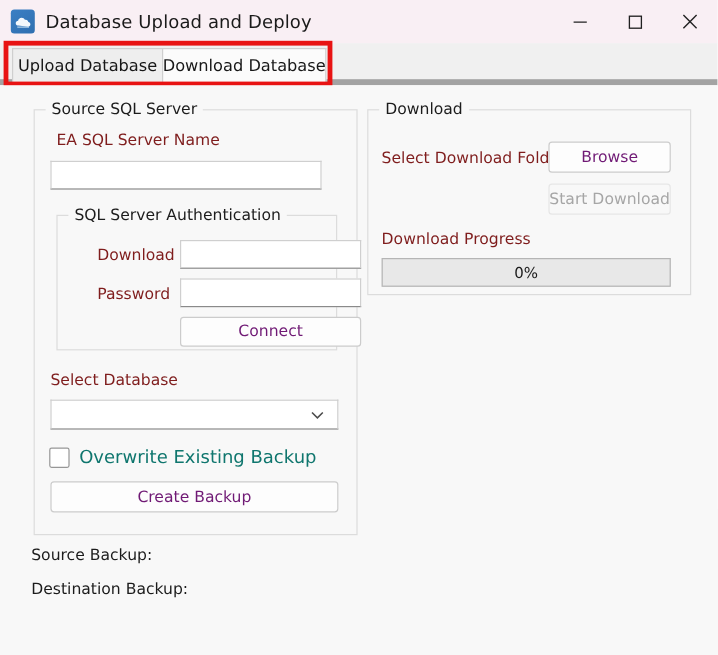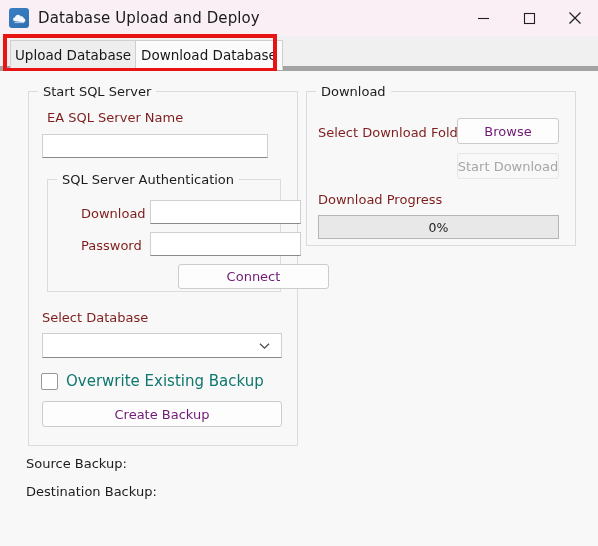--- a/index.html
+++ b/index.html
@@ -91,21 +91,21 @@
     white-space: nowrap;
   }
   #tab-upload {
     left: 10px;
     width: 125px;
     background: #eeeeee;
     border-right: none;
   }
   #tab-download {
     left: 135px;
-    width: 148px;
+    width: 137px;
     background: #fbfbfb;
     border-bottom-color: #fbfbfb;
   }
 
   
   #tab-highlight {
     position: absolute;
     left: 3px;
     top: 34px;
     width: 274px;
@@ -270,36 +270,36 @@
 
   <div id="tab-strip">
     <div class="tab" id="tab-upload">Upload Database</div>
     <div class="tab" id="tab-download">Download Database</div>
   </div>
   <div id="tab-highlight"></div>
 
   <div id="content">
 
     <div class="groupbox" id="group-source">
-      <div class="group-title">Start SQL Server</div>
+      <div class="group-title">Source SQL Server</div>
 
       <div class="field-label" style="left:18px; top:18px;">EA SQL Server Name</div>
 
       <div class="textbox" style="left:13px; top:42px; width:226px; height:24px;"></div>
 
       <div class="groupbox" id="group-auth">
         <div class="group-title">SQL Server Authentication</div>
 
         <div class="field-label" style="left:33px; top:26px;">Download</div>
         <div class="textbox" style="left:102px; top:20px; width:151px; height:24px;"></div>
 
         <div class="field-label" style="left:33px; top:58px;">Password</div>
         <div class="textbox" style="left:102px; top:52px; width:151px; height:24px;"></div>
 
-        <div class="button" style="left:102px; top:84px; width:151px; height:25px;margin-left:28px;">Connect</div>
+        <div class="button" style="left:102px; top:84px; width:151px; height:25px;">Connect</div>
       </div>
 
       <div class="field-label" style="left:13px; top:218px;">Select Database</div>
 
       <div class="combobox" style="left:13px; top:241px; width:240px; height:25px;">
         <span class="arrow">
           <svg width="11" height="8" viewBox="0 0 11 8" aria-hidden="true">
             <polyline points="1,1.8 5.5,6.2 10,1.8" fill="none" stroke="#4c4c4c" stroke-width="1.3"></polyline>
           </svg>
         </span>

